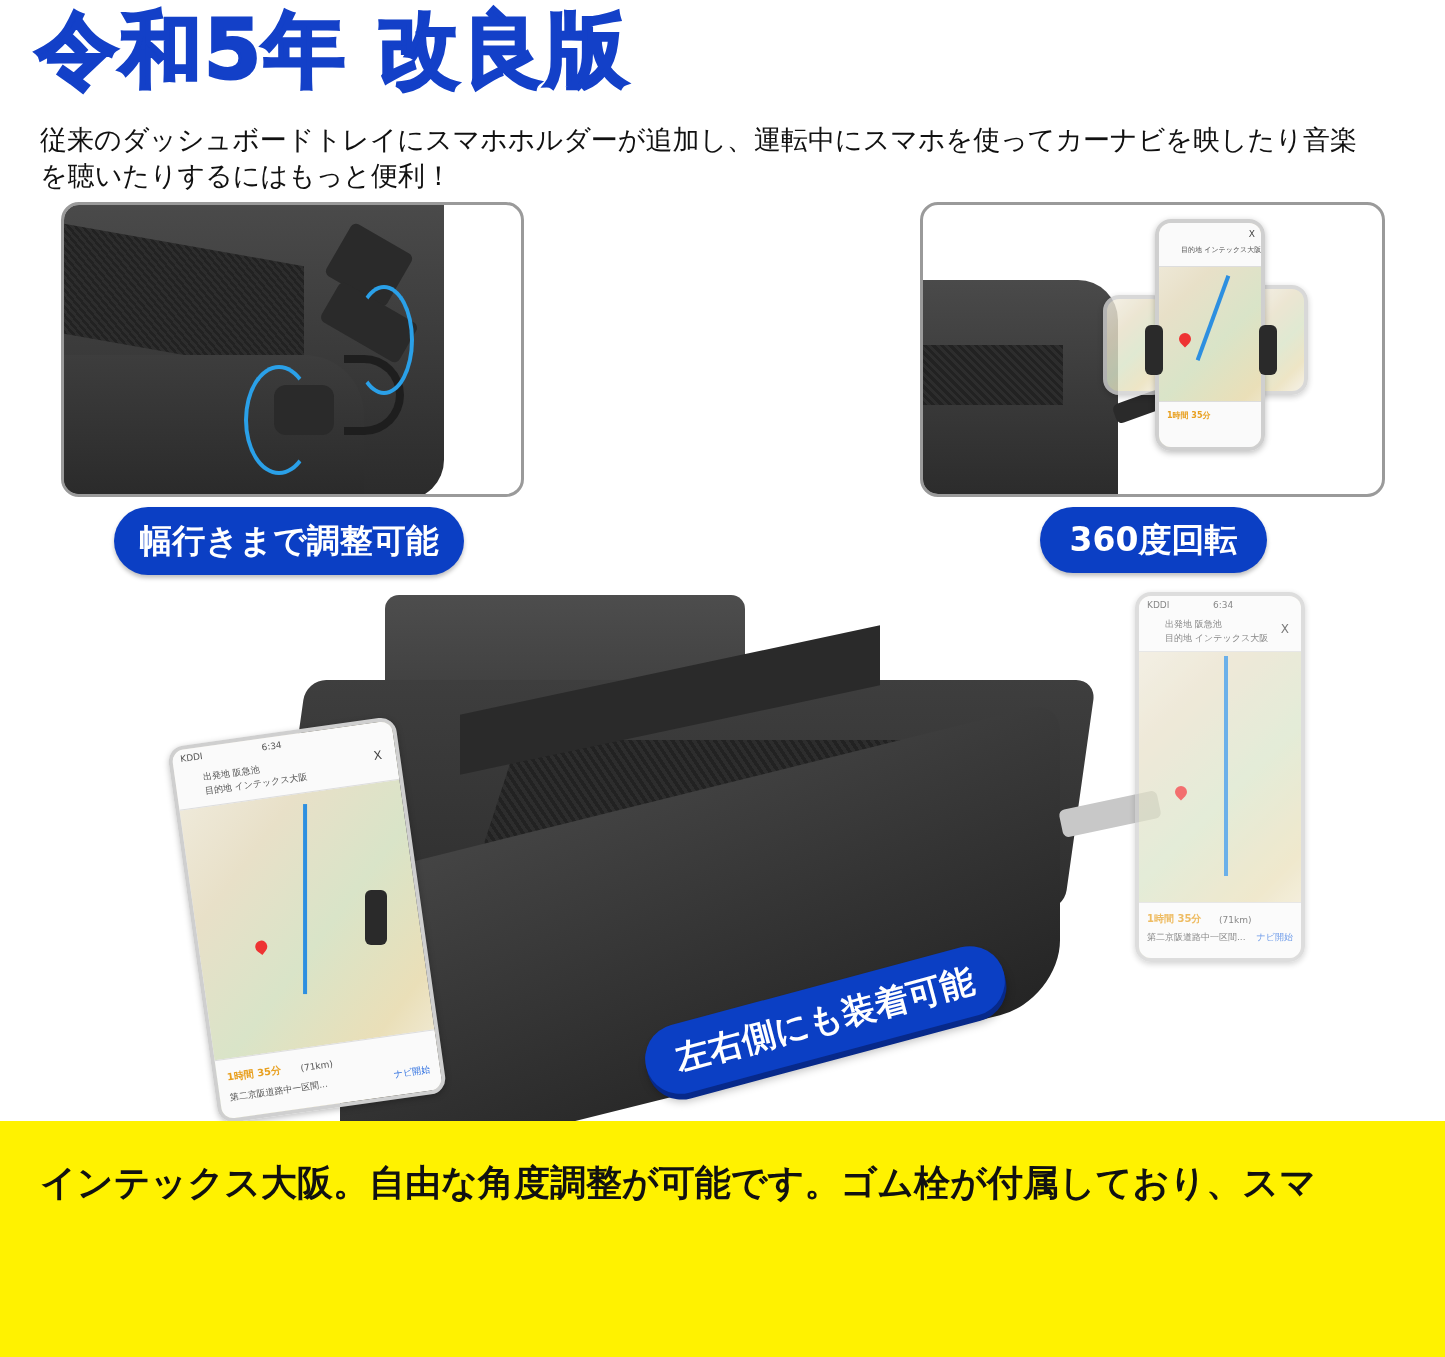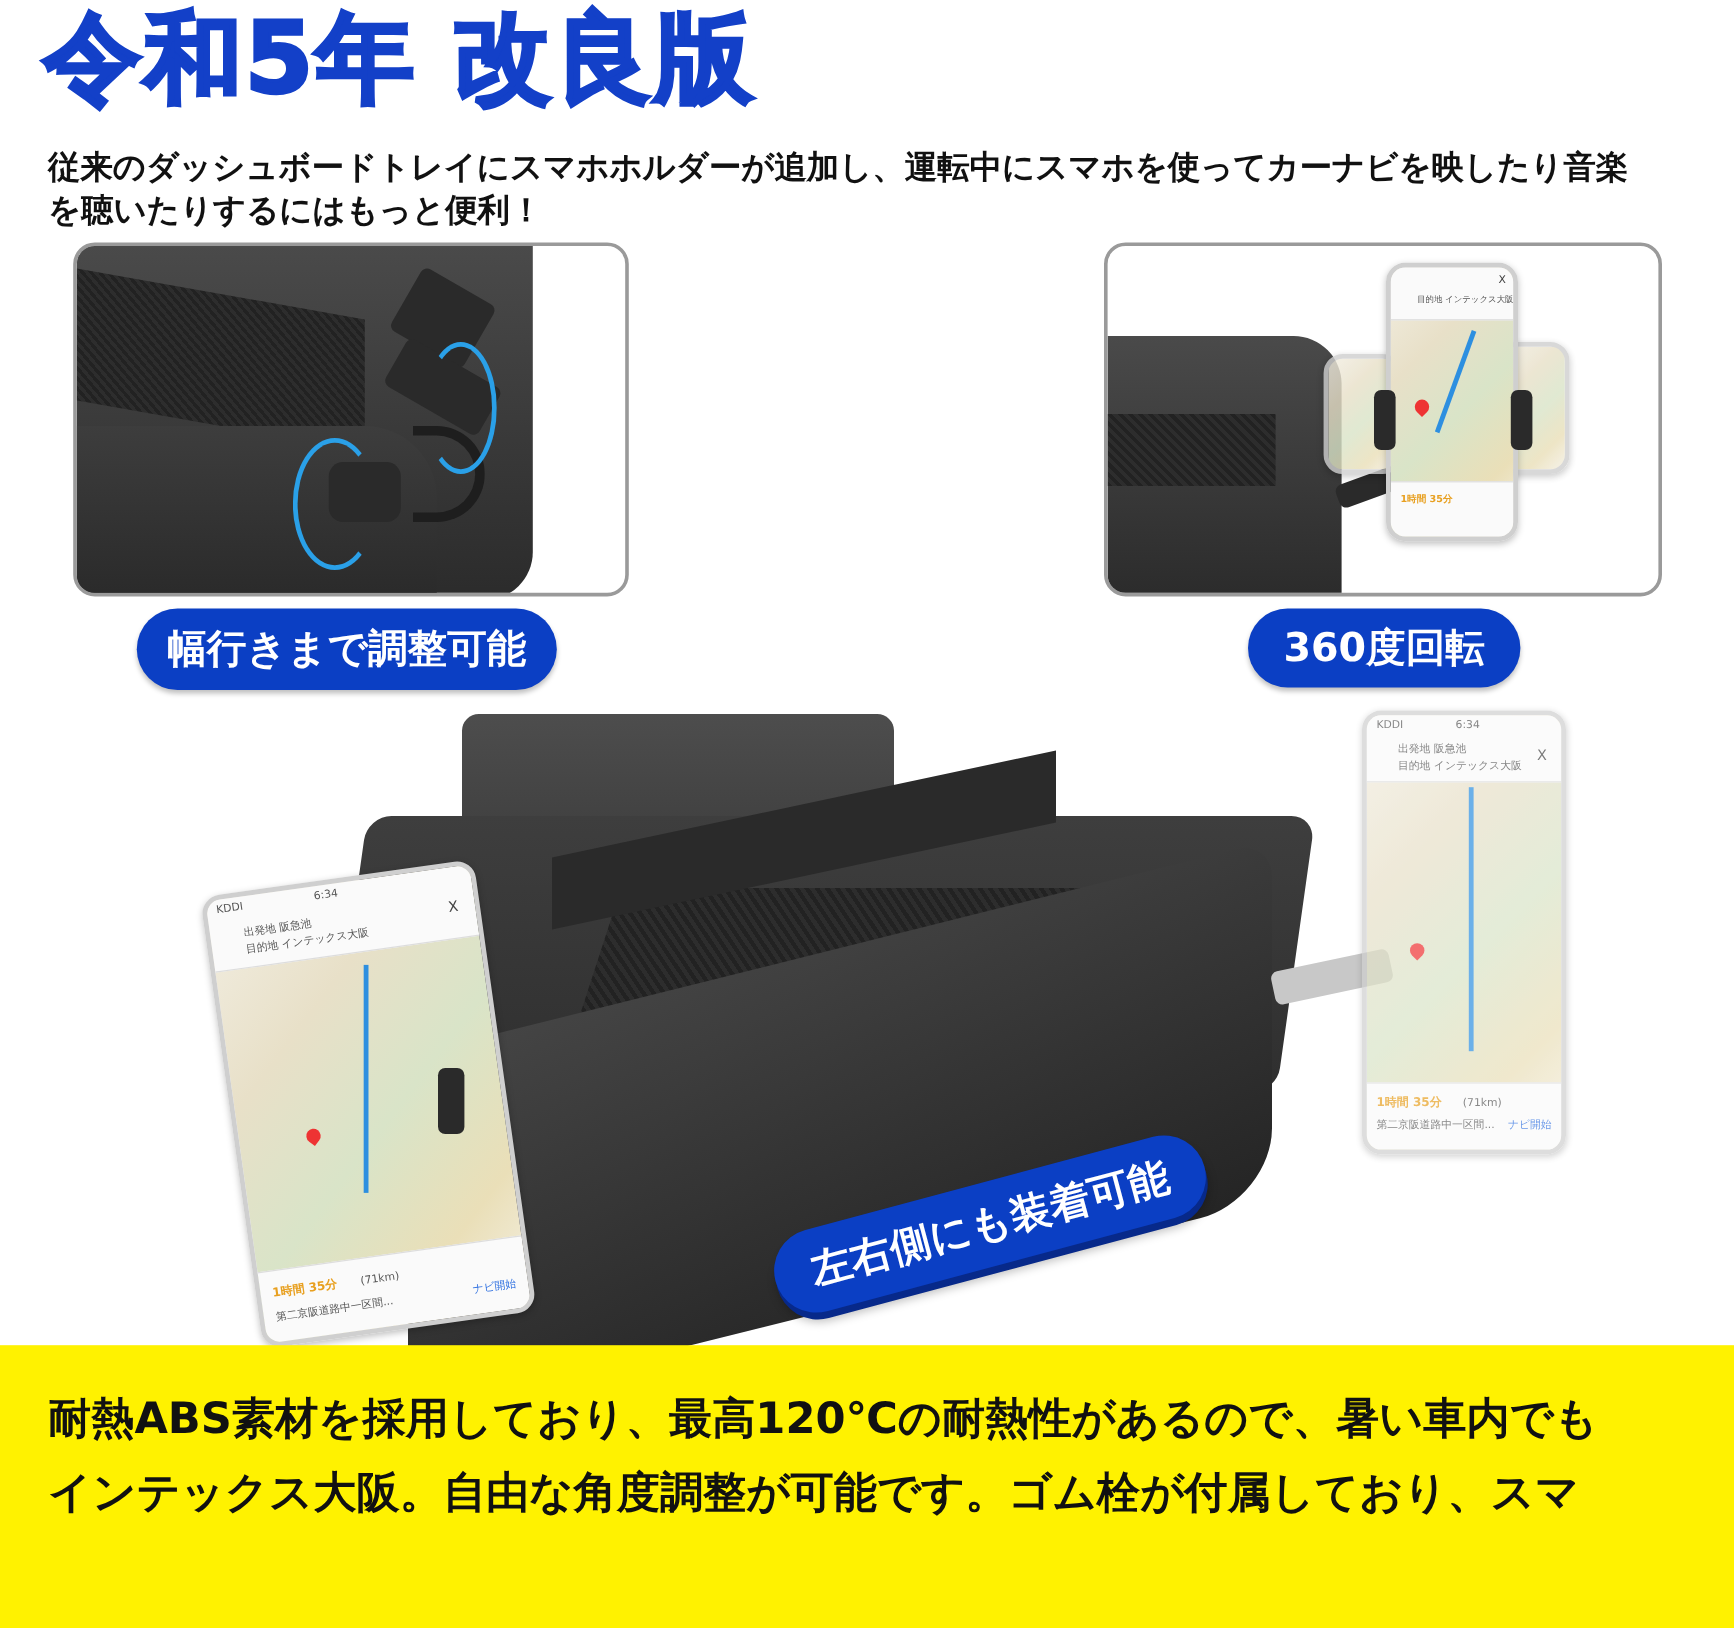--- a/index.html
+++ b/index.html
@@ -7,21 +7,21 @@
   body { position: relative; font-family: "DejaVu Sans", "Liberation Sans", sans-serif; }
 
   .headline {
     position: absolute; left: 36px; top: 0px;
     font-size: 82px; font-weight: 900; color: #1340c8;
     letter-spacing: 2px; line-height: 100px; text-align: right;
     -webkit-text-stroke: 3px #1340c8;
   }
   .intro {
     position: absolute; left: 40px; top: 122px; width: 1330px;
-    font-size: 27px; font-weight: bold; color: #111;
+    font-size: 27px; font-weight: normal; color: #111;
     line-height: 36px;
   }
 
   .photo-frame {
     position: absolute; border: 3px solid #9a9a9a; border-radius: 18px;
     background: #ffffff; overflow: hidden;
   }
   #frame-left { left: 61px; top: 202px; width: 463px; height: 295px; }
   #frame-right { left: 920px; top: 202px; width: 465px; height: 295px; }
 
@@ -153,15 +153,14 @@
     <span class="ptext" style="left:10px;bottom:14px;">第二京阪道路中一区間...</span>
     <span class="ptext" style="right:10px;bottom:14px;color:#2d6fe0;">ナビ開始</span>
   </div>
   <div class="clamp" style="left:185px;top:300px;width:22px;height:55px;"></div>
 </div>
 
 <div class="pill" id="pill-sides">左右側にも装着可能</div>
 
 <div class="yellow-band"></div>
 <div class="yellow-text">
-  <div>耐熱ABS素材を採用しており、最高120℃の耐熱性があるので、暑い車内でも</div>
   <div>インテックス大阪。自由な角度調整が可能です。ゴム栓が付属しており、スマ</div>
 </div>
 
 </body></html>

